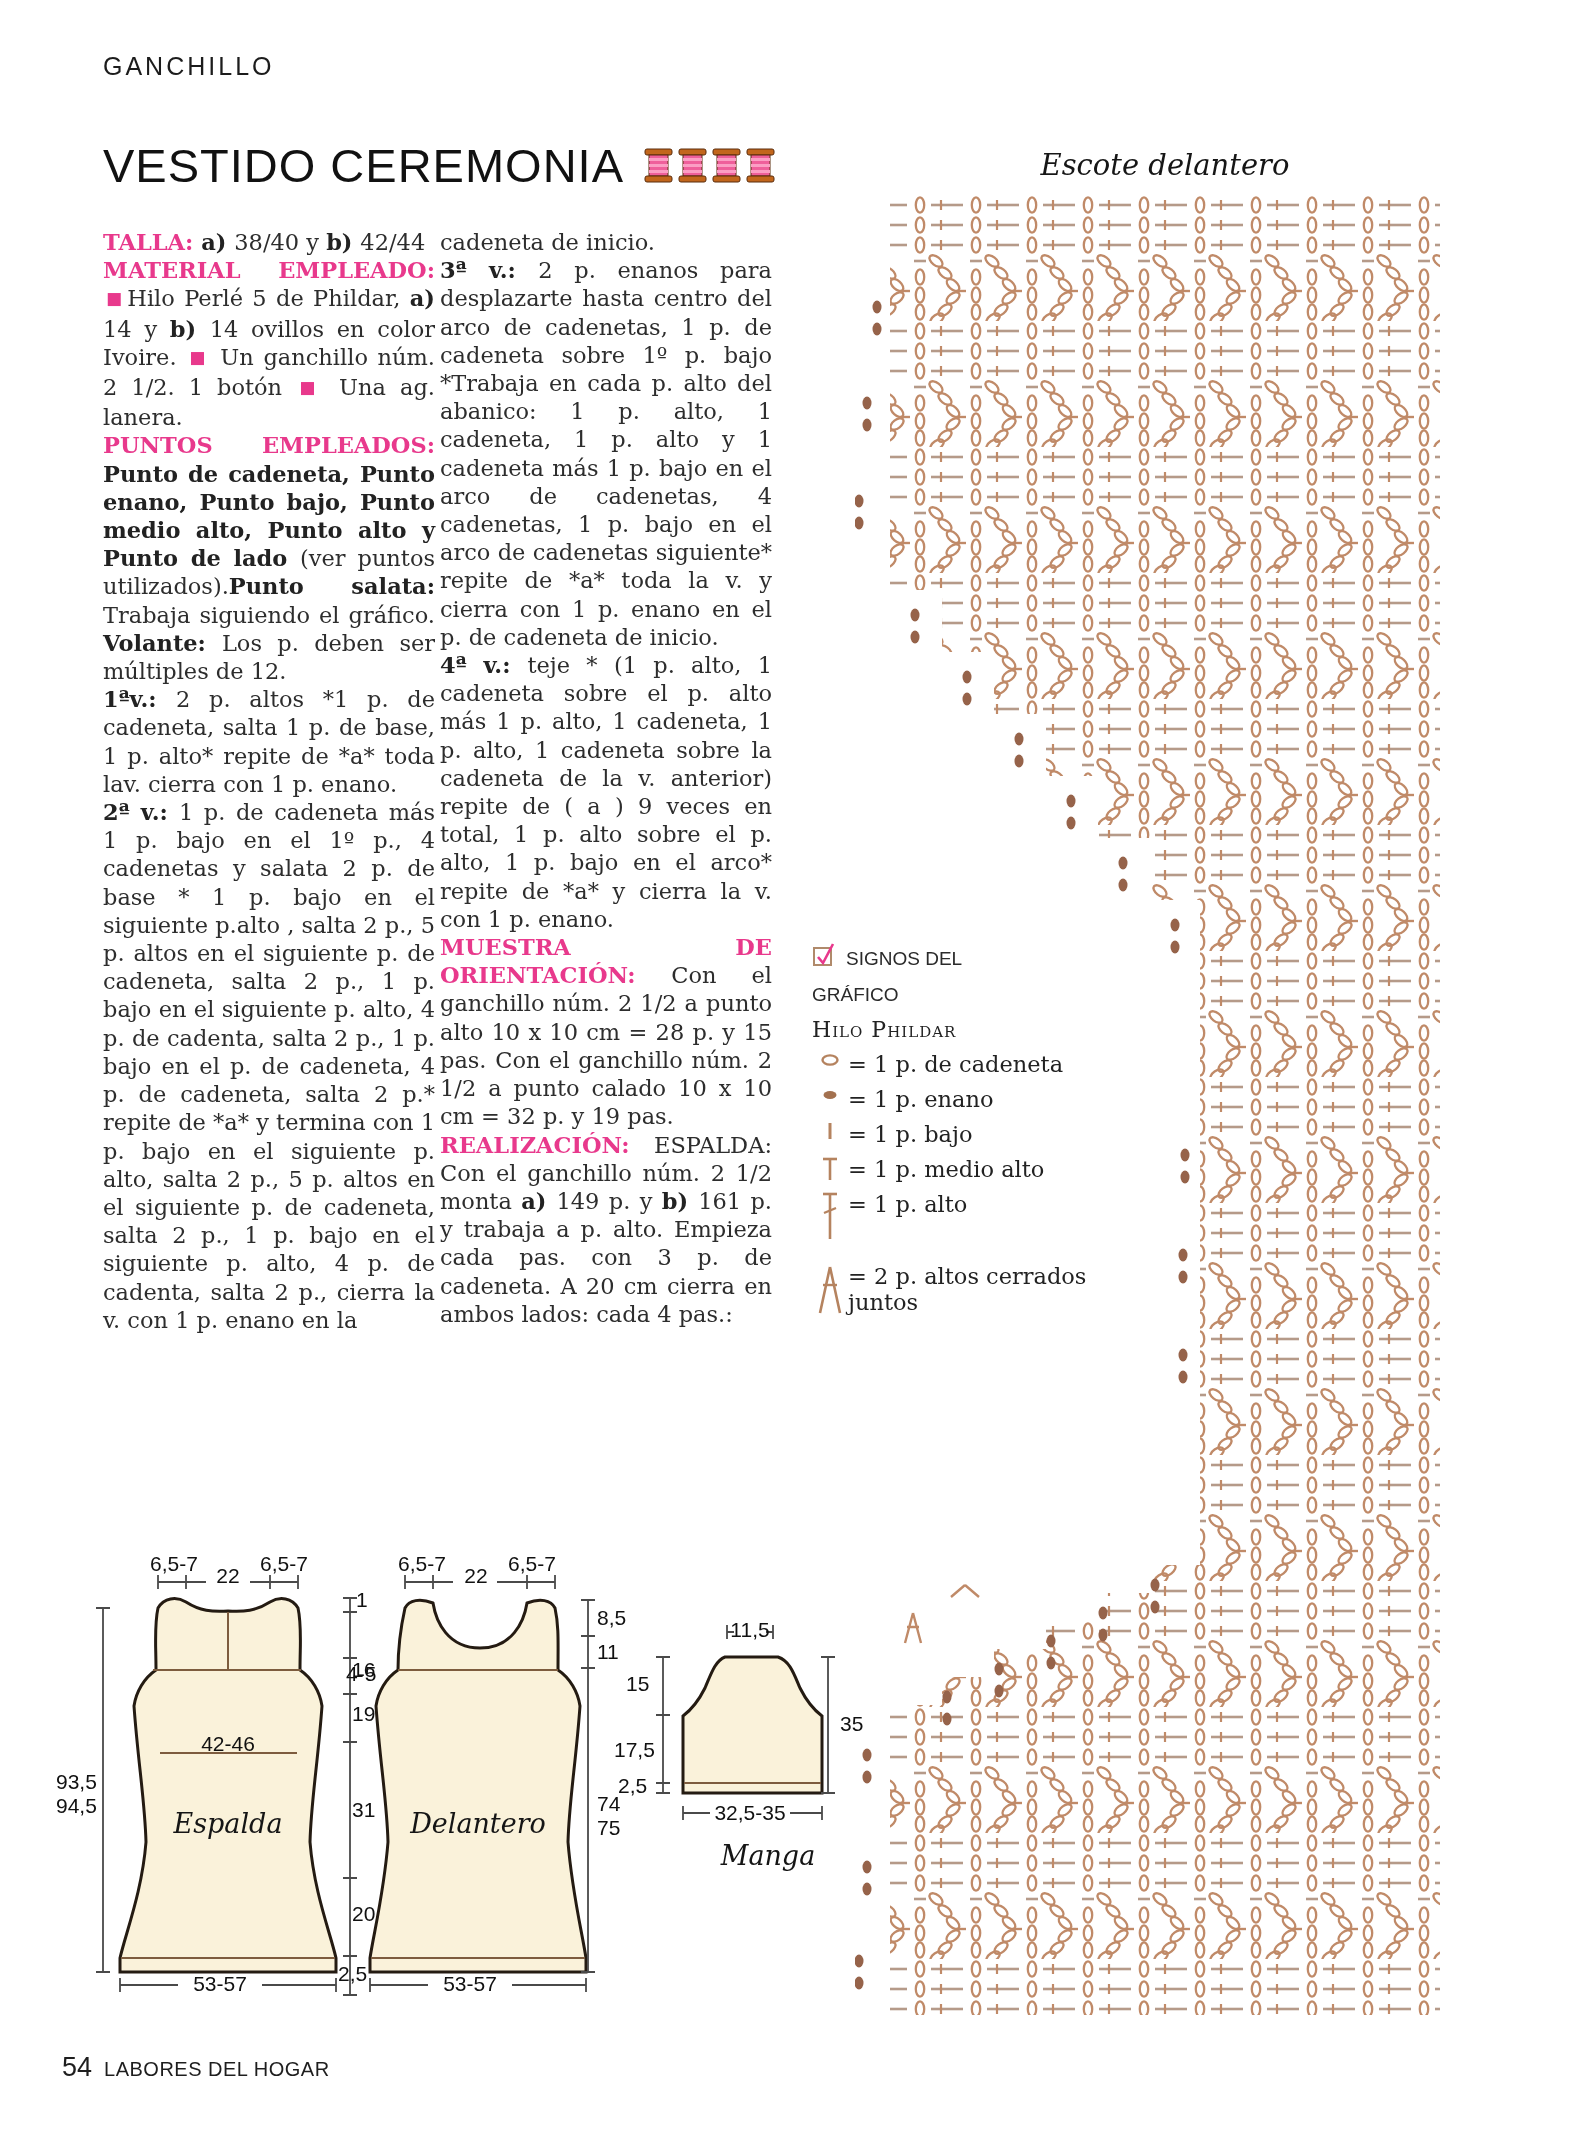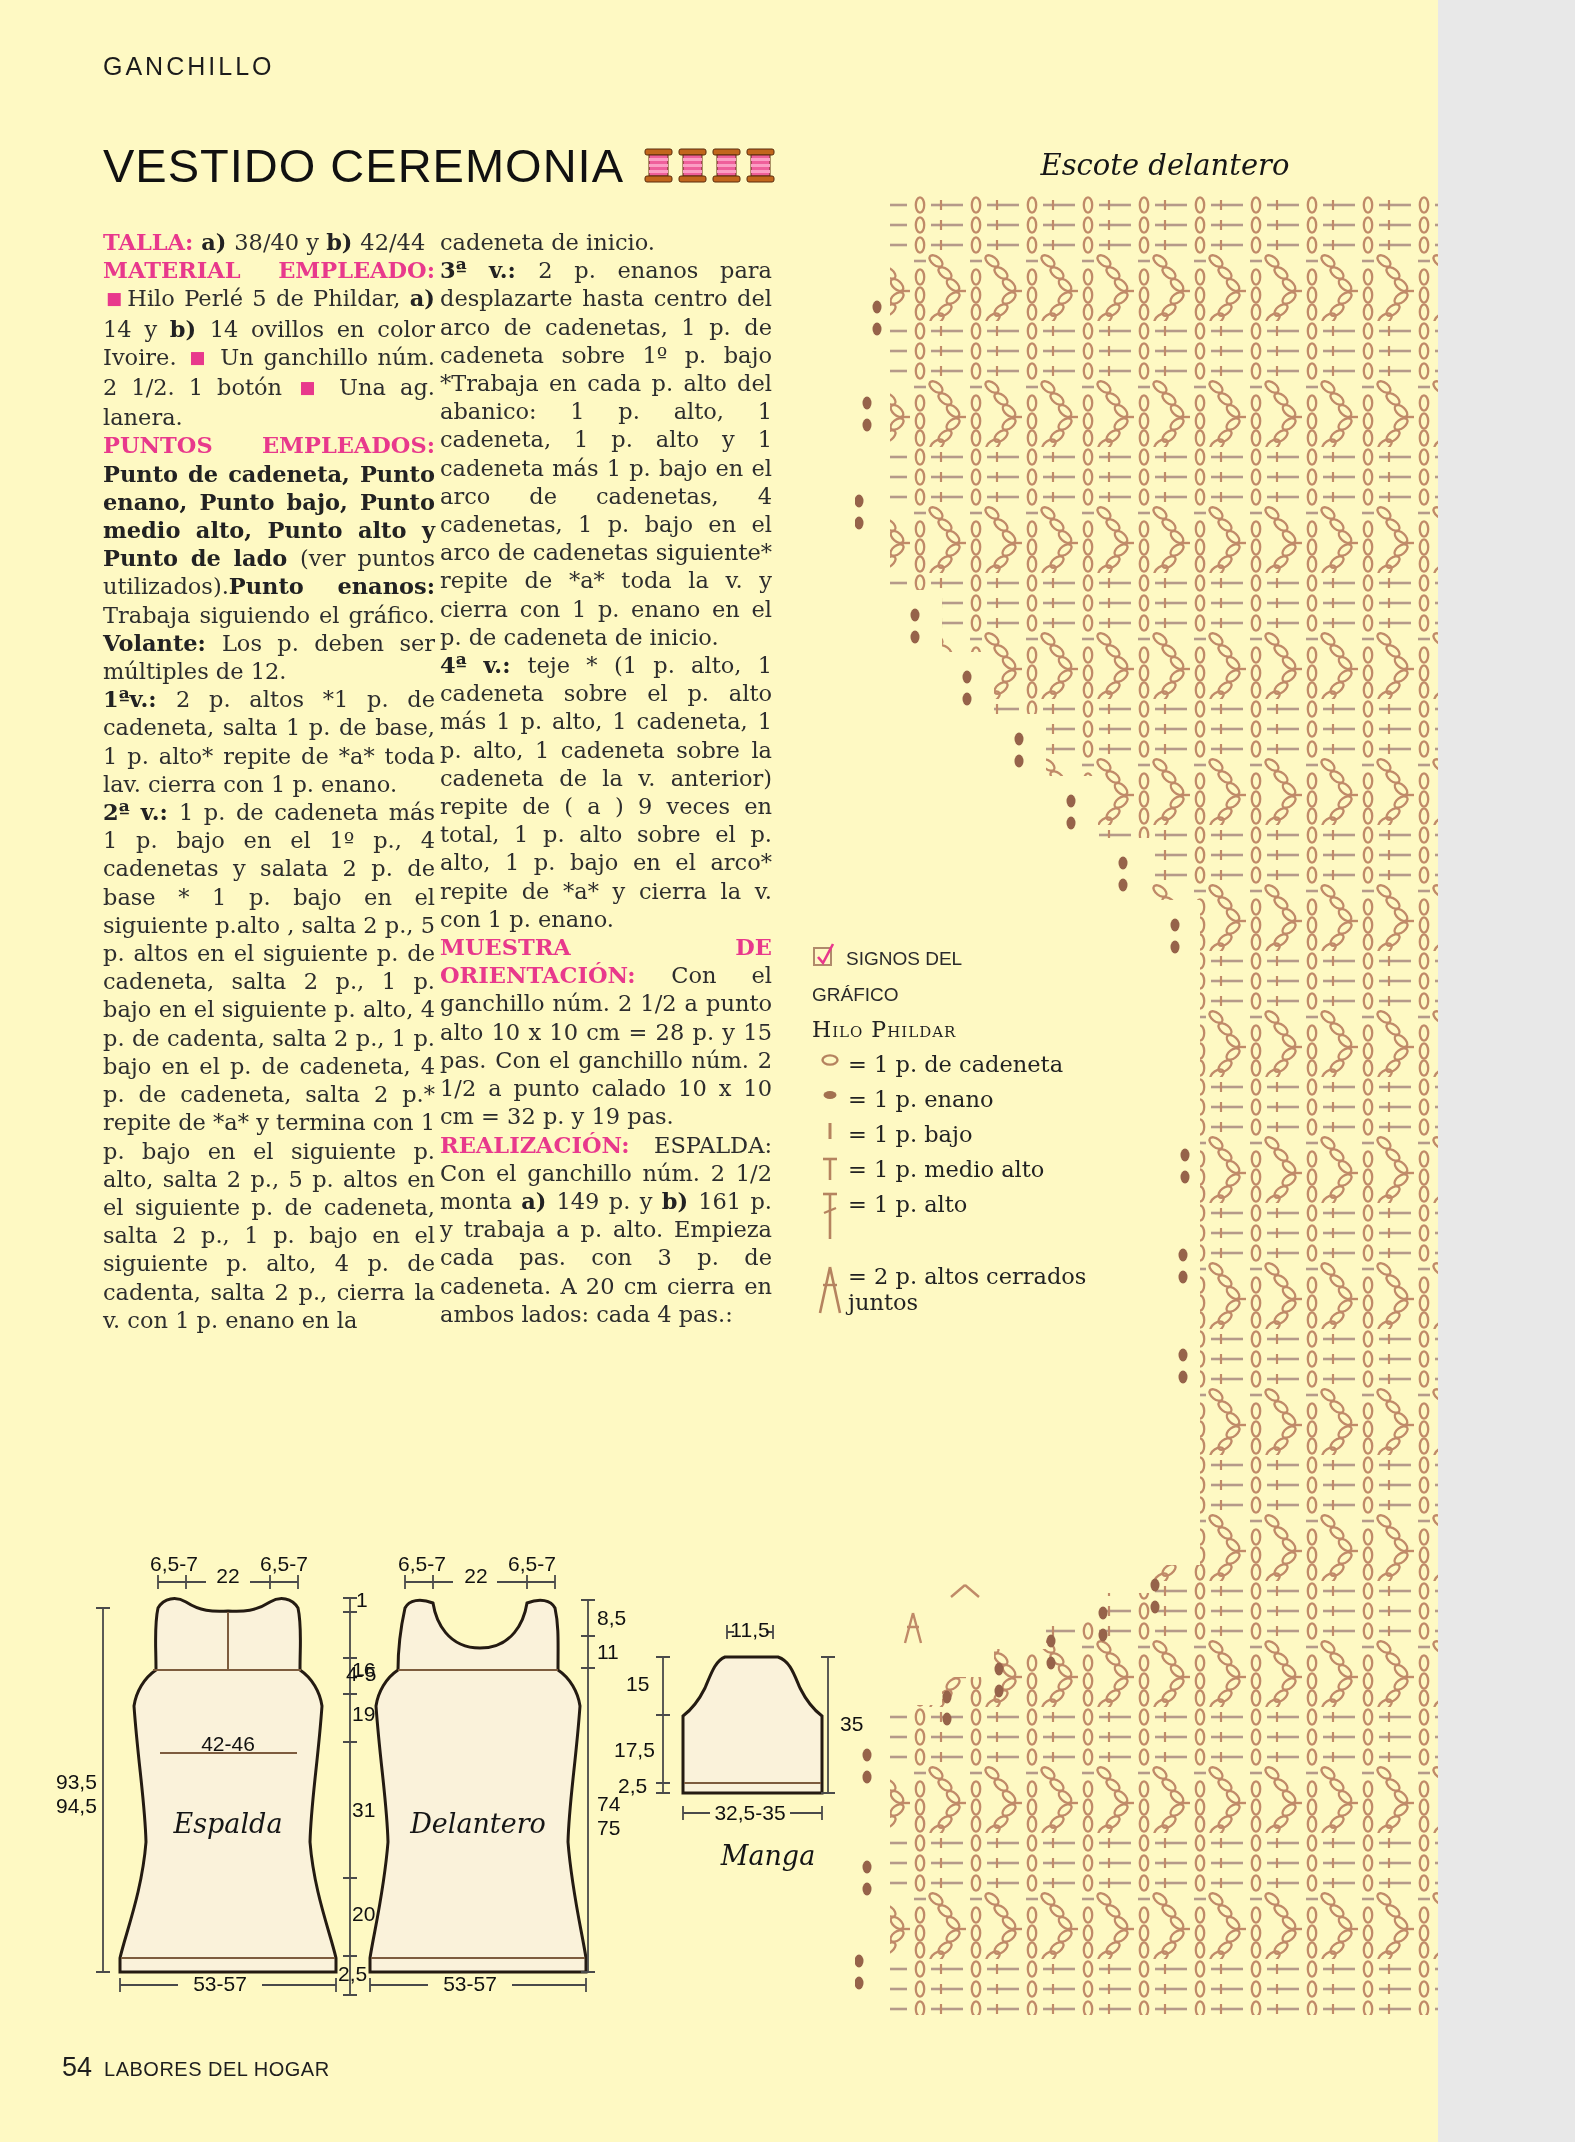--- a/index.html
+++ b/index.html
@@ -1,16 +1,16 @@
 <!DOCTYPE html>
 <html><head>
 <meta charset="utf-8">
 <style>
   html,body{margin:0;padding:0;background:#e8e8e8;}
-  #page{position:relative;width:1438px;height:2142px;background:#fef9c3;overflow:hidden;
+  #page{position:relative;width:1575px;height:2142px;background:#ffffff;overflow:hidden;
         font-family:"DejaVu Serif",serif;color:#2d2d2d;}
   .abs{position:absolute;}
 
   
   #section-label{left:103px;top:52px;font-family:"Liberation Sans",sans-serif;
      font-size:25px;letter-spacing:3px;color:#1c1c1c;font-weight:400;}
   #article-title{left:103px;top:138px;font-family:"Liberation Sans",sans-serif;
      font-size:47px;font-weight:300;letter-spacing:1px;color:#111;display:flex;align-items:center;gap:14px;}
   #spools{display:flex;gap:5px;margin-left:6px;}
 
@@ -92,21 +92,21 @@
           <rect x="5" y="16" width="19" height="3" fill="#fb9ec4"></rect>
           <rect x="5" y="22" width="19" height="3" fill="#fb9ec4"></rect>
           <rect x="1" y="28" width="27" height="6" rx="2" fill="#c2661c" stroke="#5a2d0c"></rect>
         </svg>
     </span>
   </div>
 
   <div class="abs textcol" id="col1">
       <p class="para"><span class="run-kw">TALLA: </span><span class="run-b">a) </span><span>38/40 y </span><span class="run-b">b) </span><span>42/44</span></p>
       <p class="para"><span class="run-kw">MATERIAL EMPLEADO: </span><span class="run-sq">■</span><span>Hilo Perlé 5 de Phildar, </span><span class="run-b">a) </span><span>14 y </span><span class="run-b">b) </span><span>14 ovillos en color Ivoire. </span><span class="run-sq">■</span><span> Un ganchillo núm. 2 1/2. 1 botón </span><span class="run-sq">■</span><span> Una ag. lanera.</span></p>
-      <p class="para"><span class="run-kw">PUNTOS EMPLEADOS: </span><span class="run-b">Punto de cadeneta, Punto enano, Punto bajo, Punto medio alto, Punto alto y Punto de lado </span><span>(ver puntos utilizados).</span><span class="run-b">Punto enanos: </span><span>Trabaja siguiendo el gráfico. </span><span class="run-b">Volante: </span><span>Los p. deben ser múltiples de 12.</span></p>
+      <p class="para"><span class="run-kw">PUNTOS EMPLEADOS: </span><span class="run-b">Punto de cadeneta, Punto enano, Punto bajo, Punto medio alto, Punto alto y Punto de lado </span><span>(ver puntos utilizados).</span><span class="run-b">Punto salata: </span><span>Trabaja siguiendo el gráfico. </span><span class="run-b">Volante: </span><span>Los p. deben ser múltiples de 12.</span></p>
       <p class="para"><span class="run-b">1ªv.: </span><span>2 p. altos *1 p. de cadeneta, salta 1 p. de base, 1 p. alto* repite de *a* toda lav. cierra con 1 p. enano.</span></p>
       <p class="para"><span class="run-b">2ª v.: </span><span>1 p. de cadeneta más 1 p. bajo en el 1º p., 4 cadenetas y salata 2 p. de base * 1 p. bajo en el siguiente p.alto , salta 2 p., 5 p. altos en el siguiente p. de cadeneta, salta 2 p., 1 p. bajo en el siguiente p. alto, 4 p. de cadenta, salta 2 p., 1 p. bajo en el p. de cadeneta, 4 p. de cadeneta, salta 2 p.* repite de *a* y termina con 1 p. bajo en el siguiente p. alto, salta 2 p., 5 p. altos en el siguiente p. de cadeneta, salta 2 p., 1 p. bajo en el siguiente p. alto, 4 p. de cadenta, salta 2 p., cierra la v. con 1 p. enano en la</span></p>
     </div>
   <div class="abs textcol" id="col2">
       <p class="para"><span>cadeneta de inicio.</span></p>
       <p class="para"><span class="run-b">3ª v.: </span><span>2 p. enanos para desplazarte hasta centro del arco de cadenetas, 1 p. de cadeneta sobre 1º p. bajo *Trabaja en cada p. alto del abanico: 1 p. alto, 1 cadeneta, 1 p. alto y 1 cadeneta más 1 p. bajo en el arco de cadenetas, 4 cadenetas, 1 p. bajo en el arco de cadenetas siguiente* repite de *a* toda la v. y cierra con 1 p. enano en el p. de cadeneta de inicio.</span></p>
       <p class="para"><span class="run-b">4ª v.: </span><span>teje * (1 p. alto, 1 cadeneta sobre el p. alto más 1 p. alto, 1 cadeneta, 1 p. alto, 1 cadeneta sobre la cadeneta de la v. anterior) repite de ( a ) 9 veces en total, 1 p. alto sobre el p. alto, 1 p. bajo en el arco* repite de *a* y cierra la v. con 1 p. enano.</span></p>
       <p class="para"><span class="run-kw">MUESTRA DE ORIENTACIÓN: </span><span>Con el ganchillo núm. 2 1/2 a punto alto 10 x 10 cm = 28 p. y 15 pas. Con el ganchillo núm. 2 1/2 a punto calado 10 x 10 cm = 32 p. y 19 pas.</span></p>
       <p class="para"><span class="run-kw">REALIZACIÓN: </span><span>ESPALDA: Con el ganchillo núm. 2 1/2 monta </span><span class="run-b">a) </span><span>149 p. y </span><span class="run-b">b) </span><span>161 p. y trabaja a p. alto. Empieza cada pas. con 3 p. de cadeneta. A 20 cm cierra en ambos lados: cada 4 pas.:</span></p>
     </div>

